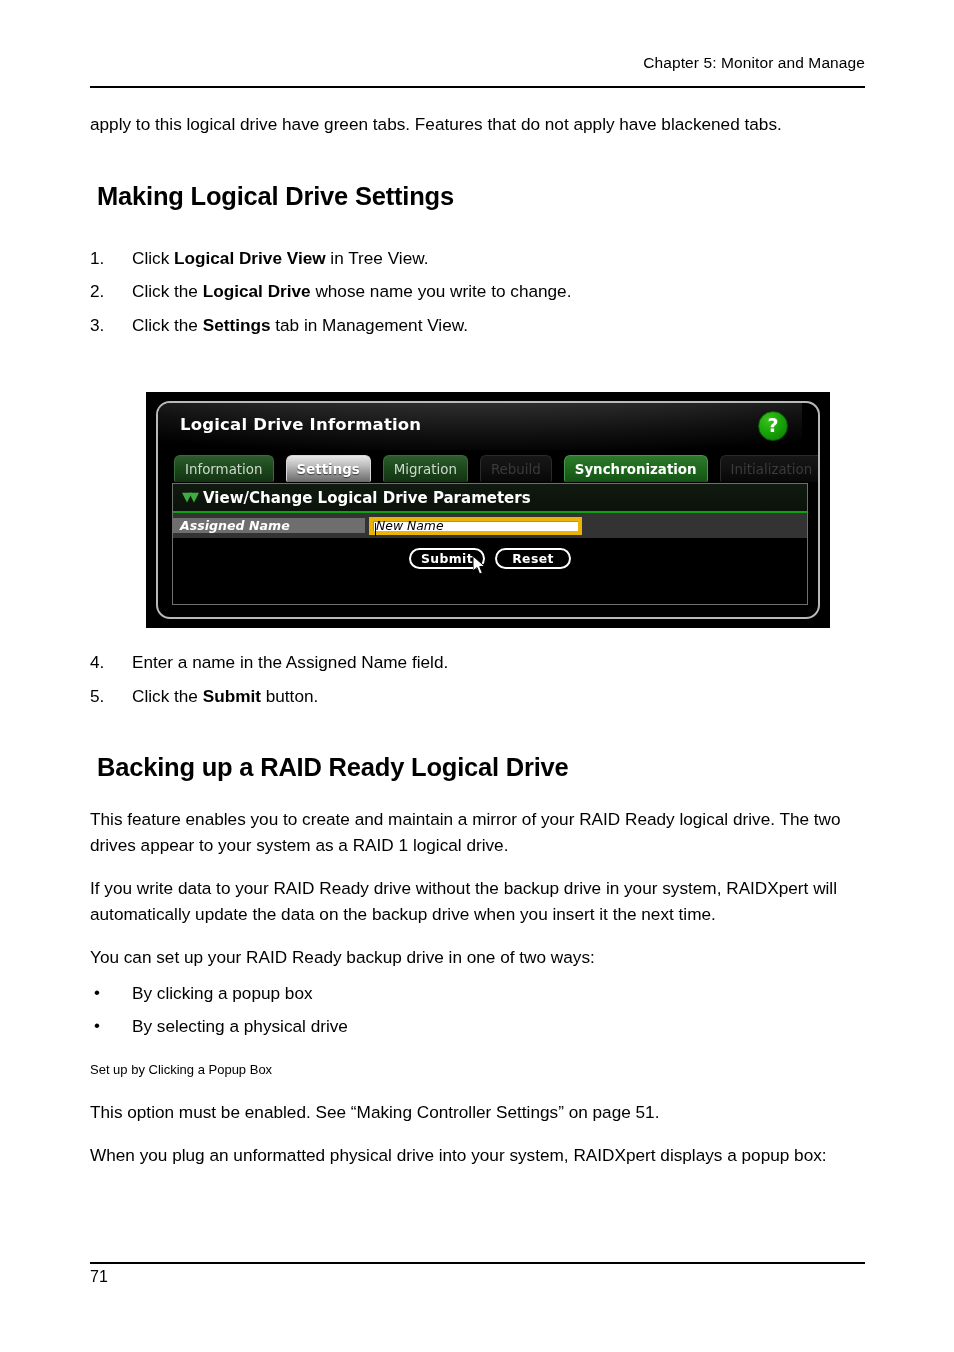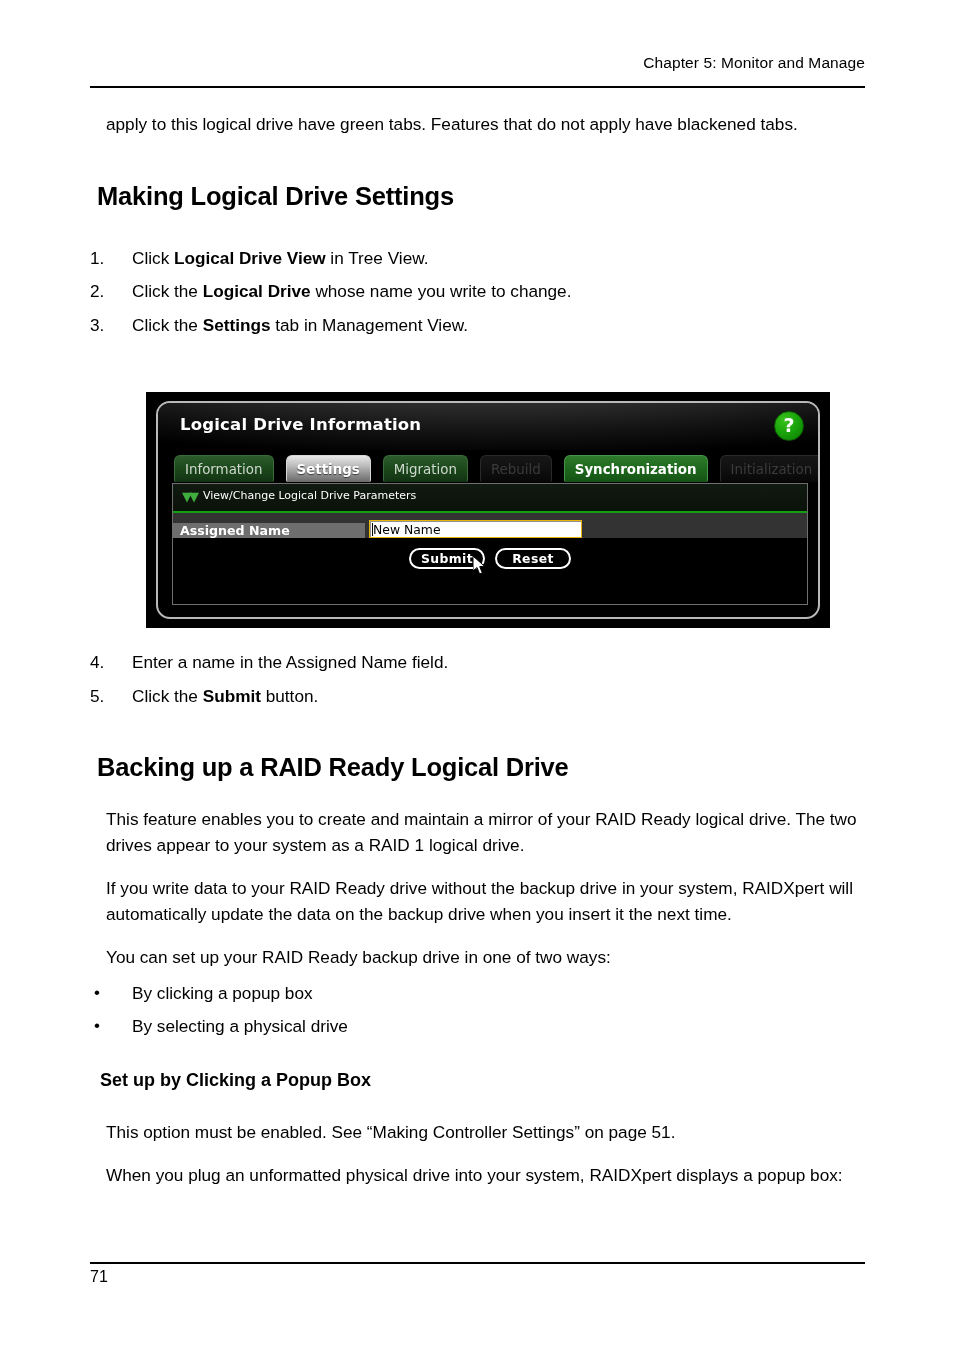--- a/index.html
+++ b/index.html
@@ -62,42 +62,42 @@
   }
 
   
   .content {
     position: absolute;
     left: 90px;
     top: 112px;
     width: 780px;
   }
   p.body {
-    margin: 0 0 0 16px;
+    margin: 0 0 0 0;
     font-size: 17.2px;
     line-height: 25.5px;
     color: #000;
   }
   .indent {
     margin-left: 42px;
   }
   .para-gap { height: 18px; }
   .small-gap { height: 10px; }
 
   h1.sec {
     font-size: 25.5px;
     font-weight: bold;
     margin: 7px;
     letter-spacing: -0.2px;
     line-height: 30px;
   }
   h2.sub {
-    font-size: 18px;
-    font-weight: bold;
-    margin: 10px;
+    font-size: 13px;
+    font-weight: normal;
+    margin: 0;
     line-height: 24px;
   }
 
   ol.steps, ul.bullets {
     margin: 0;
     padding: 0;
     list-style: none;
   }
   ol.steps li, ul.bullets li {
     position: relative;
@@ -138,21 +138,21 @@
     right: 10px;
     bottom: 9px;
     border: 2px solid #b9b9b9;
     border-radius: 14px;
     background: #000000;
     box-sizing: border-box;
     overflow: hidden;
   }
   .fig-titlebar {
     position: absolute;
-    left: 0; right: 0; top: 0;
+    left: 0; right: 16px; top: 0;
     height: 47px;
     background:
       radial-gradient(120% 300% at 50% -150%, #3d3d3d 0%, #343434 45%, #111111 72%, #000000 88%);
     padding-left: 14px;
   }
   .fig-title {
     position: absolute;
     left: 22px;
     top: 12px;
     color: #ffffff;
@@ -255,34 +255,35 @@
     font-size: 13px;
     line-height: 13px;
     letter-spacing: -3px;
     font-family: "DejaVu Sans", sans-serif;
   }
   .section-head-label {
     position: absolute;
     left: 30px;
     top: 5px;
     color: #ffffff;
-    font-size: 11px;
-    font-weight: normal;
+    font-size: 15px;
+    font-weight: bold;
     font-family: "DejaVu Sans", sans-serif;
   }
 
   .field-row {
     position: absolute;
     left: 0;
     right: 0;
     top: 29px;
     height: 25px;
     background: #333333;
     display: flex;
-    align-items: flex-end;
+    align-items: center;
+    font-style: italic;
   }
   .field-label {
     width: 192px;
     background: #6e6e6e;
     color: #ffffff;
     font-size: 12.6px;
     font-weight: bold;
     font-family: "DejaVu Sans", sans-serif;
     display: flex;
     align-items: center;
@@ -292,21 +293,21 @@
   .field-input-wrap {
     flex: 1;
     display: flex;
     align-items: center;
     padding-left: 4px;
   }
   .field-input {
     width: 213px;
     height: 18px;
     background: #ffffff;
-    border: 1px solid #eab308;
+    border: 4px solid #eab308;
     box-shadow: inset 1px 1px 0 #909090;
     font-size: 12.4px;
     font-family: "DejaVu Sans", sans-serif;
     color: #000000;
     display: flex;
     align-items: center;
     padding-left: 3px;
     box-sizing: border-box;
     position: relative;
   }

